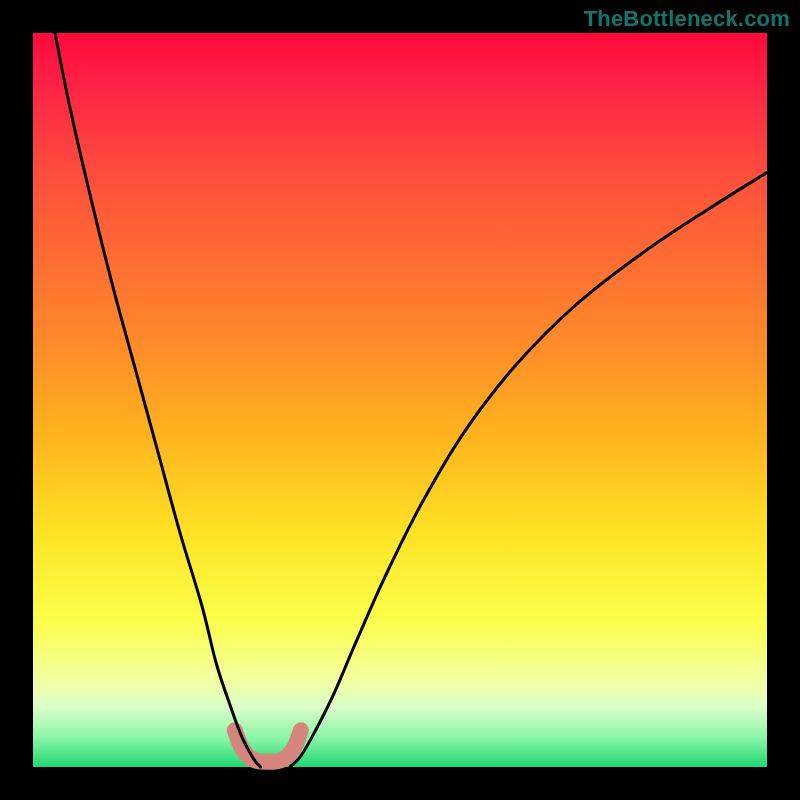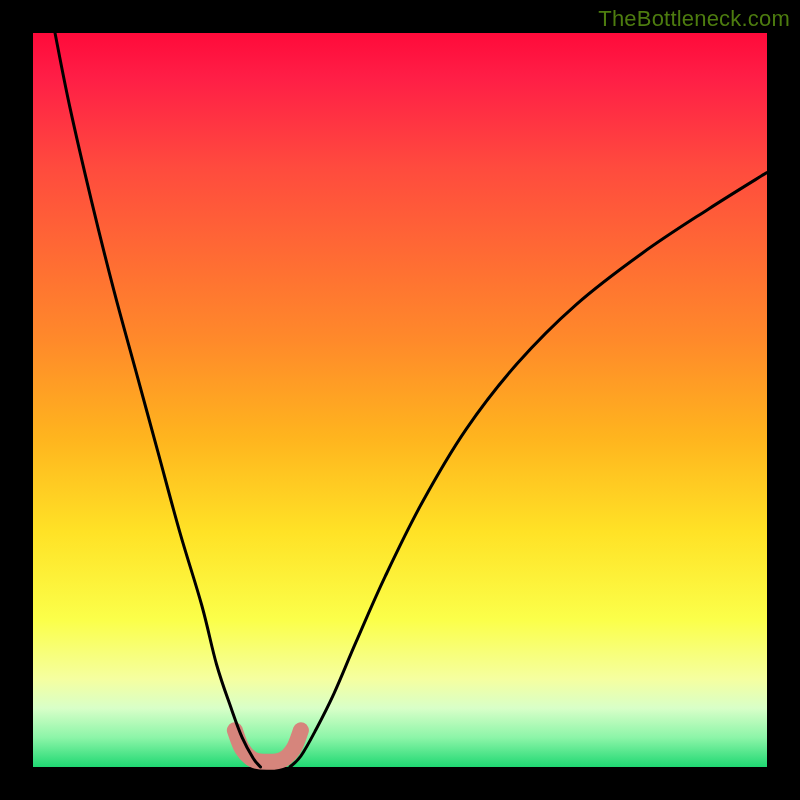--- a/index.html
+++ b/index.html
@@ -16,23 +16,23 @@
     top: 0;
     left: 0;
     width: 800px;
     height: 800px;
     background: #000;
   }
   .watermark {
     position: absolute;
     top: 6px;
     right: 10px;
-    color: #4d7c0f;
+    color: #0f766e;
     font-size: 22px;
-    font-weight: 400;
+    font-weight: 700;
     letter-spacing: 0.2px;
     z-index: 5;
     text-align: center;
   }
   svg {
     position: absolute;
     top: 0;
     left: 0;
   }
 </style>

